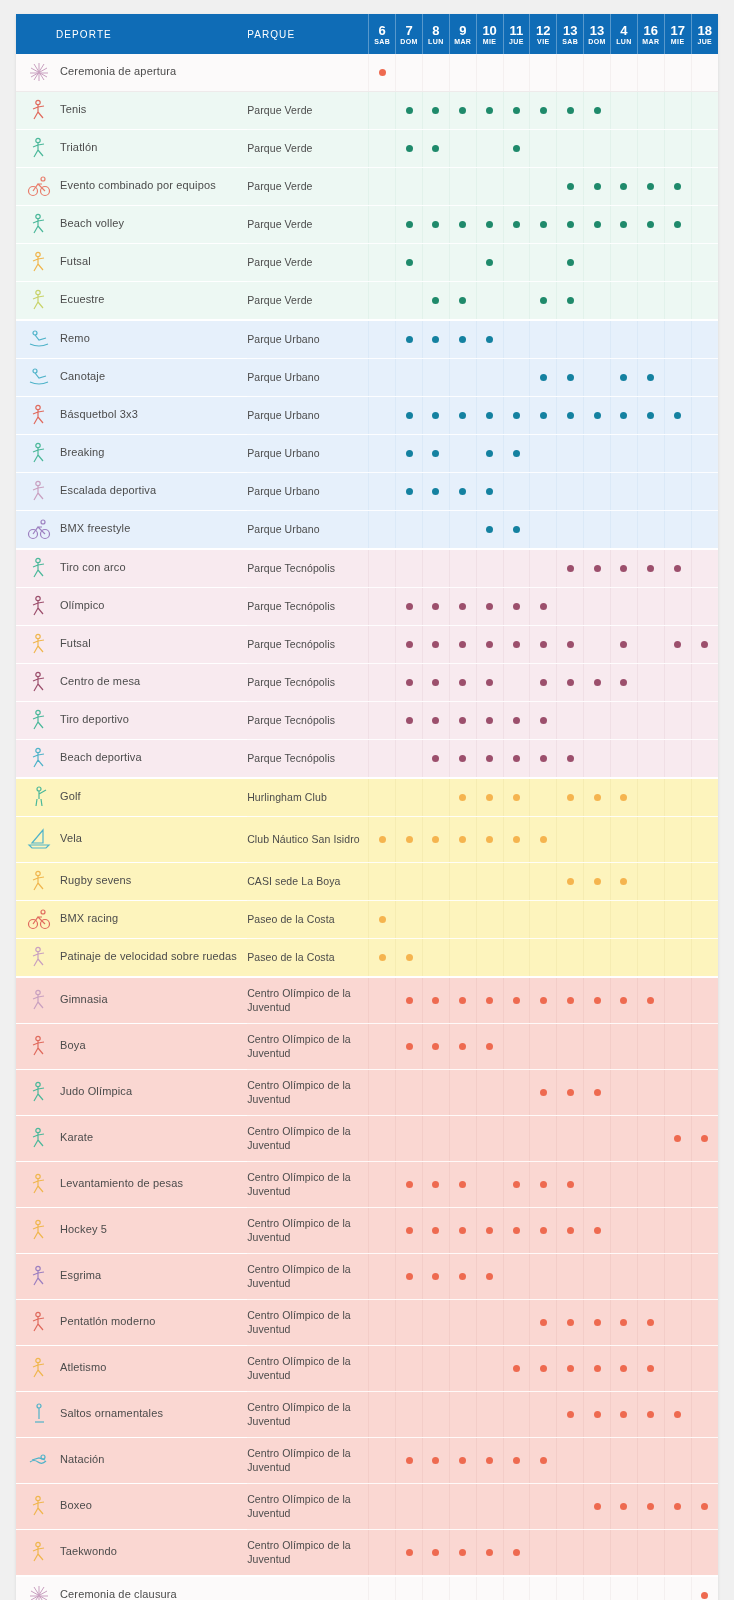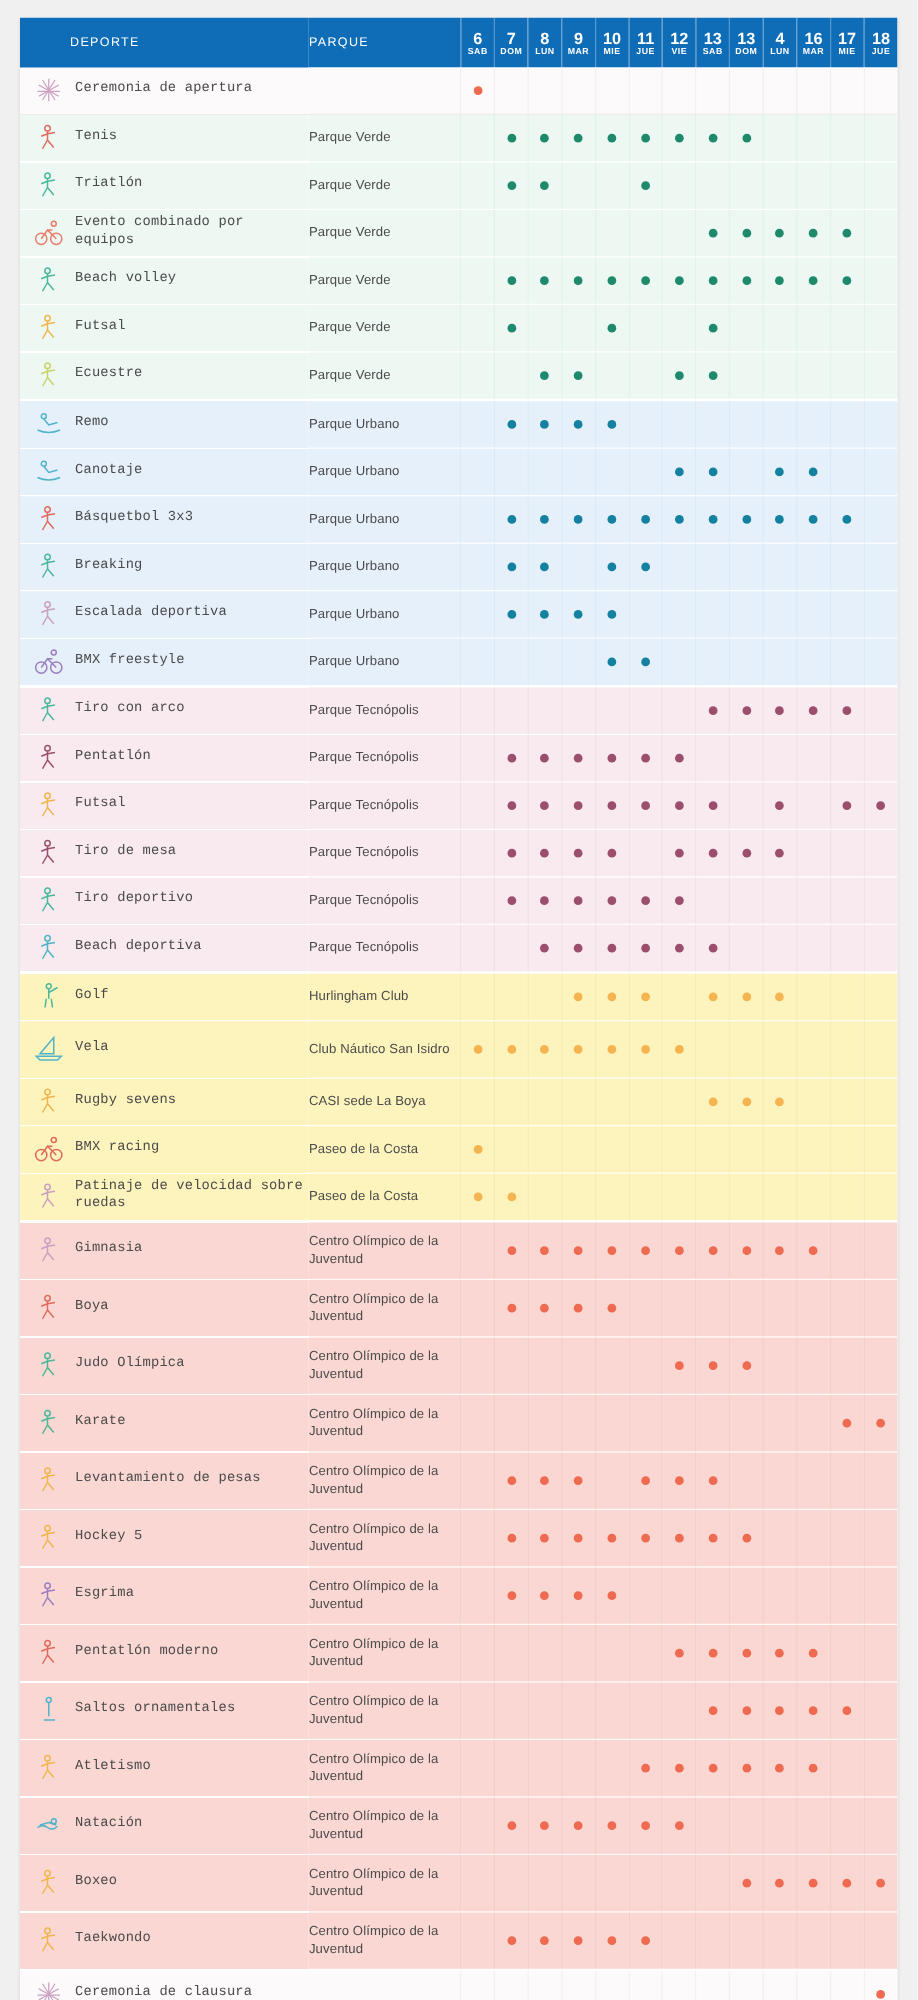--- a/index.html
+++ b/index.html
@@ -68,21 +68,20 @@
 
   
   tbody td{
     padding:0;
     vertical-align:middle;
     font-size:0;
   }
   td.sport{
     padding:0 0 1px 10px;
     position:relative;
-    font-family:Liberation Mono, monospace;
   }
   .sportwrap{
     display:flex;
     align-items:center;
     gap:8px;
     min-height:36px;
   }
   .picto{
     width:26px;
     height:26px;
@@ -612,21 +611,21 @@
           </tr>
           <tr class="sec-tecno rowsep">
             <td class="sport">
               <div class="sportwrap">
                 <svg class="picto" viewBox="0 0 26 26">
                   <g stroke="#9c4f6c" stroke-width="1.2" fill="none">
                     <circle cx="12" cy="5.5" r="2.2"></circle>
                     <path d="M12 8 L12 15 M12 10 L7 12 M12 10 L18 9 M12 15 L8 22 M12 15 L17 21"></path>
                   </g>
                 </svg>
-                <span class="sname">Pentatlón</span>
+                <span class="sname">Olímpico</span>
               </div>
             </td>
             <td class="venue">Parque Tecnópolis</td>
             <td class="day"></td>
             <td class="day"><span class="dot" style="background: rgb(156, 79, 108);"></span></td>
             <td class="day"><span class="dot" style="background: rgb(156, 79, 108);"></span></td>
             <td class="day"><span class="dot" style="background: rgb(156, 79, 108);"></span></td>
             <td class="day"><span class="dot" style="background: rgb(156, 79, 108);"></span></td>
             <td class="day"><span class="dot" style="background: rgb(156, 79, 108);"></span></td>
             <td class="day"><span class="dot" style="background: rgb(156, 79, 108);"></span></td>
@@ -666,21 +665,21 @@
           </tr>
           <tr class="sec-tecno rowsep">
             <td class="sport">
               <div class="sportwrap">
                 <svg class="picto" viewBox="0 0 26 26">
                   <g stroke="#9c4f6c" stroke-width="1.2" fill="none">
                     <circle cx="12" cy="5.5" r="2.2"></circle>
                     <path d="M12 8 L12 15 M12 10 L7 12 M12 10 L18 9 M12 15 L8 22 M12 15 L17 21"></path>
                   </g>
                 </svg>
-                <span class="sname">Tiro de mesa</span>
+                <span class="sname">Centro de mesa</span>
               </div>
             </td>
             <td class="venue">Parque Tecnópolis</td>
             <td class="day"></td>
             <td class="day"><span class="dot" style="background: rgb(156, 79, 108);"></span></td>
             <td class="day"><span class="dot" style="background: rgb(156, 79, 108);"></span></td>
             <td class="day"><span class="dot" style="background: rgb(156, 79, 108);"></span></td>
             <td class="day"><span class="dot" style="background: rgb(156, 79, 108);"></span></td>
             <td class="day"></td>
             <td class="day"><span class="dot" style="background: rgb(156, 79, 108);"></span></td>
@@ -1095,20 +1094,47 @@
             <td class="day"><span class="dot" style="background: rgb(238, 106, 80);"></span></td>
             <td class="day"><span class="dot" style="background: rgb(238, 106, 80);"></span></td>
             <td class="day"><span class="dot" style="background: rgb(238, 106, 80);"></span></td>
             <td class="day"></td>
             <td class="day"></td>
           </tr>
           <tr class="sec-coj rowsep tall">
             <td class="sport">
               <div class="sportwrap">
                 <svg class="picto" viewBox="0 0 26 26">
+                  <g stroke="#f0b64e" stroke-width="1.2" fill="none">
+                    <circle cx="12" cy="5.5" r="2.2"></circle>
+                    <path d="M12 8 L12 15 M12 10 L7 12 M12 10 L18 9 M12 15 L8 22 M12 15 L17 21"></path>
+                  </g>
+                </svg>
+                <span class="sname">Atletismo</span>
+              </div>
+            </td>
+            <td class="venue">Centro Olímpico de la Juventud</td>
+            <td class="day"></td>
+            <td class="day"></td>
+            <td class="day"></td>
+            <td class="day"></td>
+            <td class="day"></td>
+            <td class="day"><span class="dot" style="background: rgb(238, 106, 80);"></span></td>
+            <td class="day"><span class="dot" style="background: rgb(238, 106, 80);"></span></td>
+            <td class="day"><span class="dot" style="background: rgb(238, 106, 80);"></span></td>
+            <td class="day"><span class="dot" style="background: rgb(238, 106, 80);"></span></td>
+            <td class="day"><span class="dot" style="background: rgb(238, 106, 80);"></span></td>
+            <td class="day"><span class="dot" style="background: rgb(238, 106, 80);"></span></td>
+            <td class="day"></td>
+            <td class="day"></td>
+          </tr>
+          <tr class="sec-coj rowsep tall">
+            <td class="sport">
+              <div class="sportwrap">
+                <svg class="picto" viewBox="0 0 26 26">
                   <g stroke="#4fb3c9" stroke-width="1.2" fill="none">
                     <circle cx="13" cy="5" r="2"></circle>
                     <path d="M13 7 L13 18"></path>
                     <path d="M9 21 h9"></path>
                   </g>
                 </svg>
                 <span class="sname">Saltos ornamentales</span>
               </div>
             </td>
             <td class="venue">Centro Olímpico de la Juventud</td>
@@ -1117,47 +1143,20 @@
             <td class="day"></td>
             <td class="day"></td>
             <td class="day"></td>
             <td class="day"></td>
             <td class="day"></td>
             <td class="day"><span class="dot" style="background: rgb(238, 106, 80);"></span></td>
             <td class="day"><span class="dot" style="background: rgb(238, 106, 80);"></span></td>
             <td class="day"><span class="dot" style="background: rgb(238, 106, 80);"></span></td>
             <td class="day"><span class="dot" style="background: rgb(238, 106, 80);"></span></td>
             <td class="day"><span class="dot" style="background: rgb(238, 106, 80);"></span></td>
-            <td class="day"></td>
-          </tr>
-          <tr class="sec-coj rowsep tall">
-            <td class="sport">
-              <div class="sportwrap">
-                <svg class="picto" viewBox="0 0 26 26">
-                  <g stroke="#f0b64e" stroke-width="1.2" fill="none">
-                    <circle cx="12" cy="5.5" r="2.2"></circle>
-                    <path d="M12 8 L12 15 M12 10 L7 12 M12 10 L18 9 M12 15 L8 22 M12 15 L17 21"></path>
-                  </g>
-                </svg>
-                <span class="sname">Atletismo</span>
-              </div>
-            </td>
-            <td class="venue">Centro Olímpico de la Juventud</td>
-            <td class="day"></td>
-            <td class="day"></td>
-            <td class="day"></td>
-            <td class="day"></td>
-            <td class="day"></td>
-            <td class="day"><span class="dot" style="background: rgb(238, 106, 80);"></span></td>
-            <td class="day"><span class="dot" style="background: rgb(238, 106, 80);"></span></td>
-            <td class="day"><span class="dot" style="background: rgb(238, 106, 80);"></span></td>
-            <td class="day"><span class="dot" style="background: rgb(238, 106, 80);"></span></td>
-            <td class="day"><span class="dot" style="background: rgb(238, 106, 80);"></span></td>
-            <td class="day"><span class="dot" style="background: rgb(238, 106, 80);"></span></td>
-            <td class="day"></td>
             <td class="day"></td>
           </tr>
           <tr class="sec-coj rowsep tall">
             <td class="sport">
               <div class="sportwrap">
                 <svg class="picto" viewBox="0 0 26 26">
                   <g stroke="#4fb3c9" stroke-width="1.2" fill="none">
                     <circle cx="17" cy="10" r="2"></circle>
                     <path d="M4 15 q4 -3 8 0 t8 -1"></path>
                     <path d="M6 13 L13 11 L19 13"></path>

